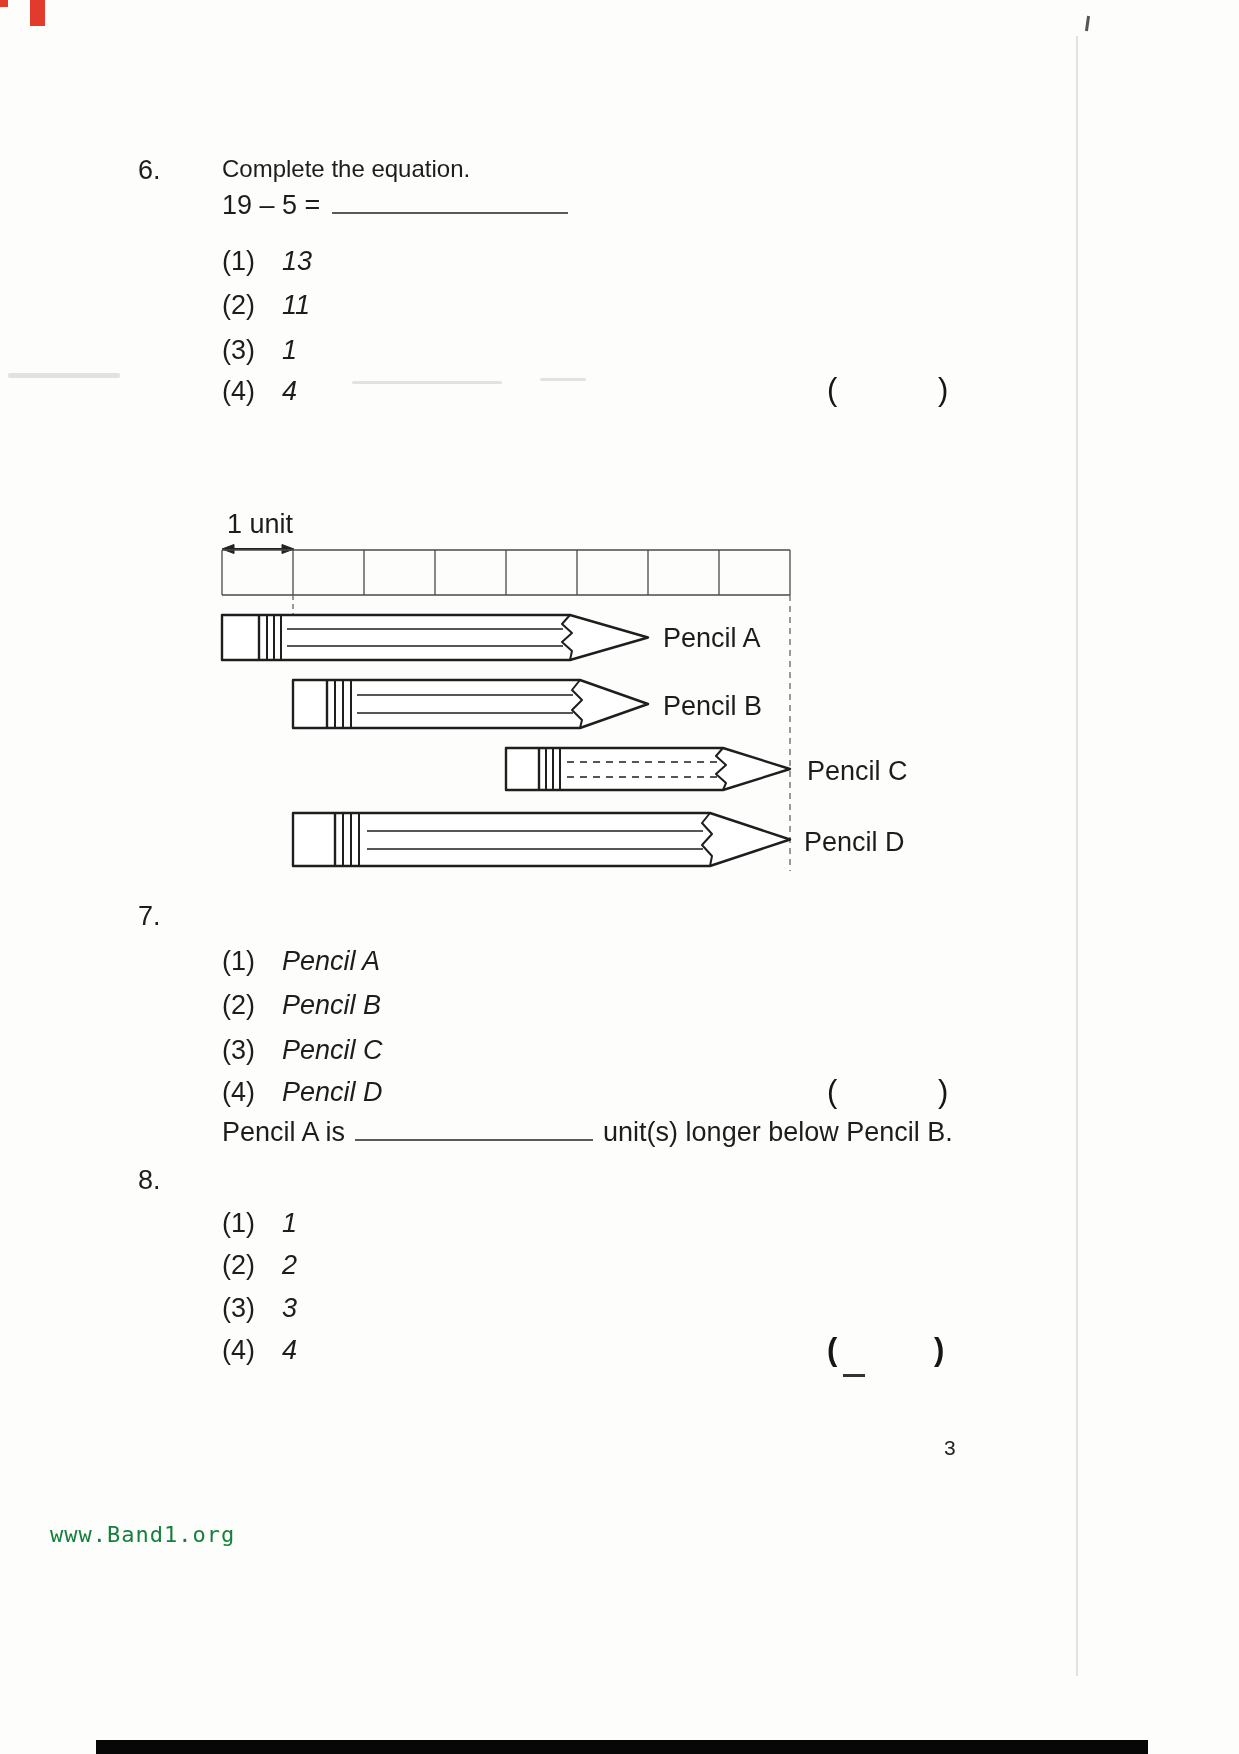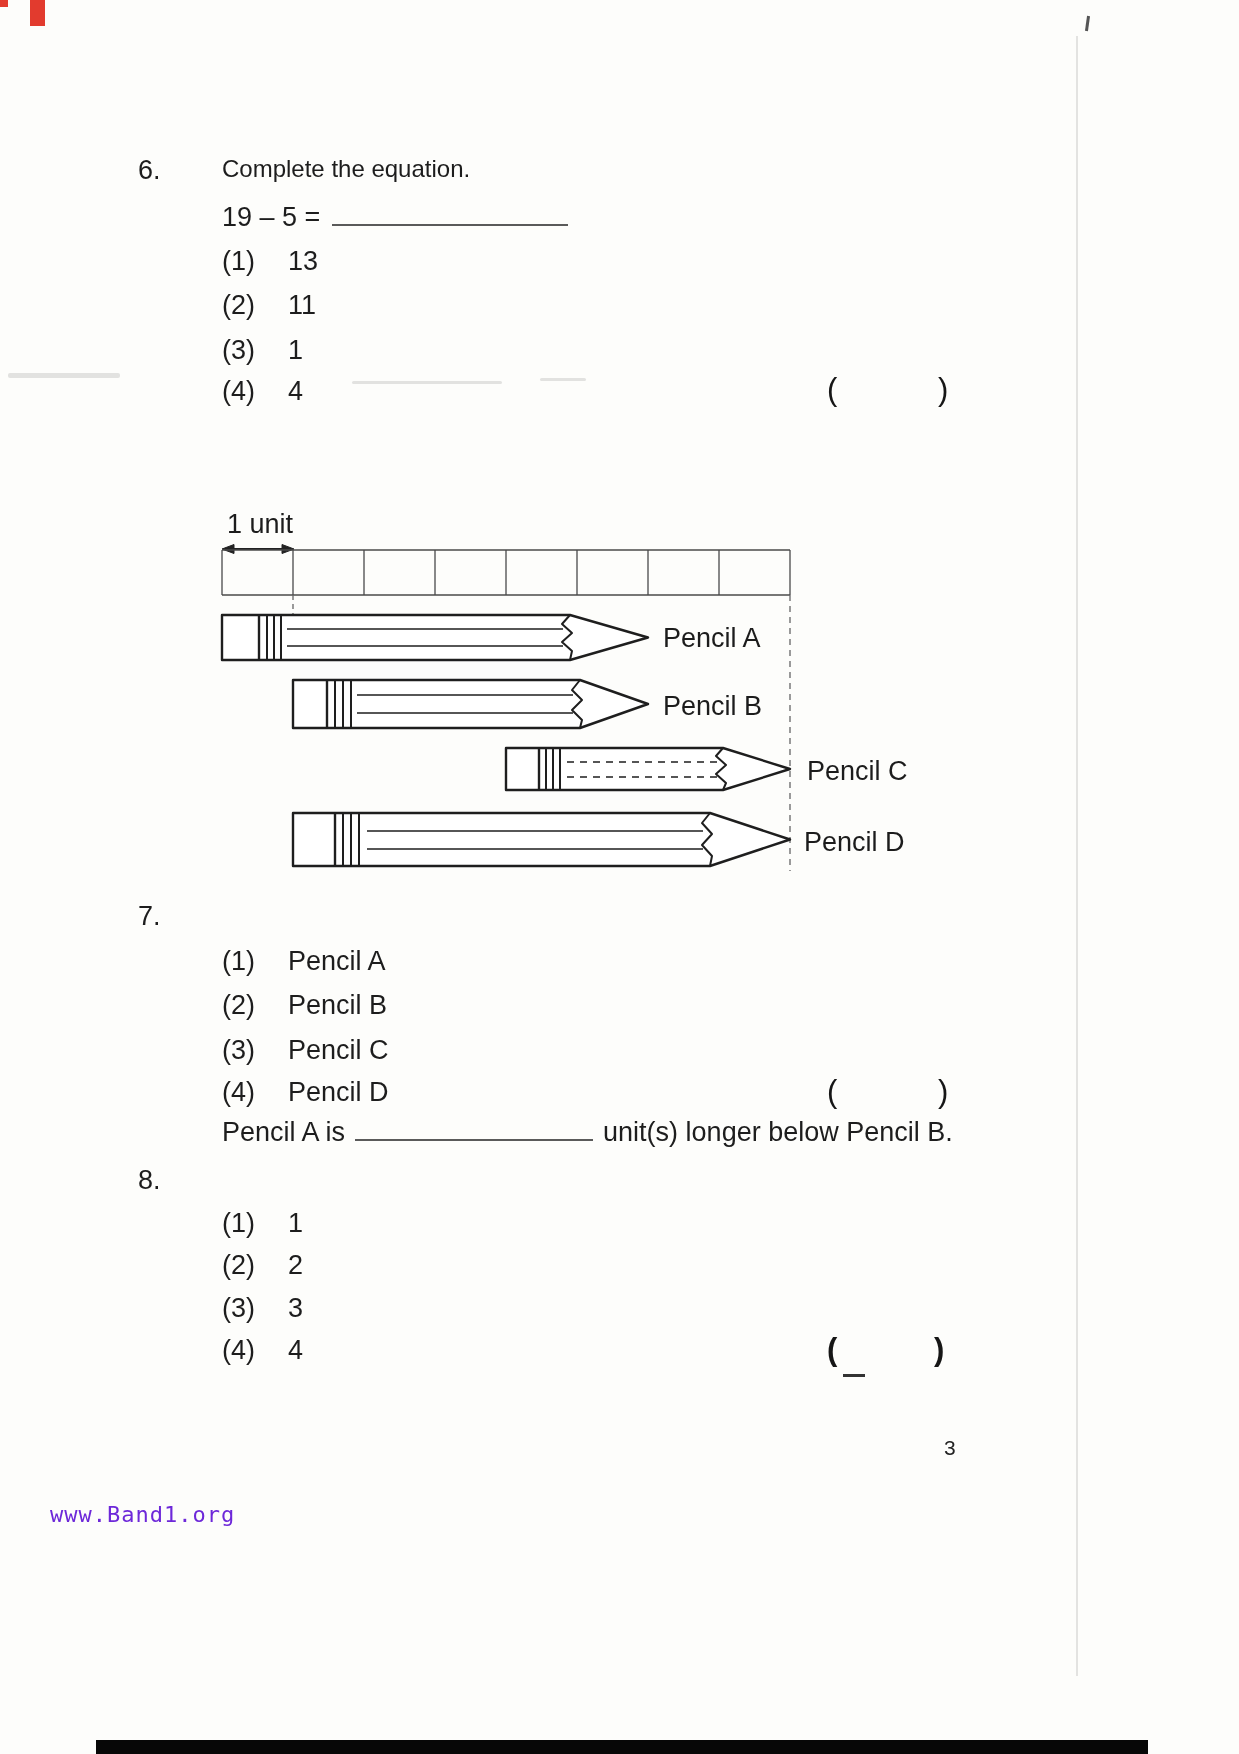--- a/index.html
+++ b/index.html
@@ -12,42 +12,43 @@
     color:#1d1d1d;
     overflow:hidden;
     margin:0 auto;
   }
   .abs { position:absolute; }
   .txt { font-size:27px; line-height:1.2; white-space:nowrap; }
   .qnum { position:absolute; font-size:27px; }
   .qprompt { position:absolute; font-size:24px; white-space:nowrap; }
   .opt { position:absolute; display:flex; align-items:baseline; font-size:27px; }
   .opt .lab { display:inline-block; width:48px; }
-  .opt .val { display:inline-block; margin-left:18px; white-space:nowrap; }
+  .opt .val { display:inline-block; margin-left:12px; white-space:nowrap;font-style:italic; }
   .bracket { position:absolute; font-size:31px; color:#161616; }
   .eq-row { position:absolute; display:flex; align-items:baseline; font-size:27px; }
   .blank-line {
     display:inline-block;
     border-bottom:2px solid #5a5a5a;
     height:30px;
     margin-left:12px;
   }
   .blank-mid {
     display:inline-block;
     border-bottom:2px solid #5a5a5a;
     height:30px;
     margin:0 10px;
   }
   .dtext { font-family:"Liberation Sans", sans-serif; font-size:27px; fill:#1c1c1c; }
   .footer-url {
     position:absolute;
     font-family:"DejaVu Sans Mono", monospace;
     font-size:22px;
-    color:#6d28d9;
+    color:#15803d;
     letter-spacing:1px;
+    margin-top:20px;
   }
   .page-number { position:absolute; font-size:21px; color:#222; }
   .red-mark { position:absolute; background:#e23b2e; }
   .scan-bar { position:absolute; background:#070707; }
   .speck { position:absolute; background:rgba(90,90,90,0.16); border-radius:2px; }
   .vline-artifact { position:absolute; width:2px; background:rgba(0,0,0,0.10); }
   .tick-artifact { position:absolute; width:3px; height:15px; background:#555; transform:rotate(8deg); }
 </style>
 </head>
 <body>
@@ -58,21 +59,21 @@
   <div class="red-mark" style="left:0; top:0; width:8px; height:7px;"></div>
   <div class="tick-artifact" style="left:1086px; top:16px;"></div>
   <div class="vline-artifact" style="left:1076px; top:36px; height:1640px;"></div>
   <div class="speck" style="left:8px; top:373px; width:112px; height:5px;"></div>
   <div class="speck" style="left:352px; top:381px; width:150px; height:3px;"></div>
   <div class="speck" style="left:540px; top:378px; width:46px; height:3px;"></div>
 
   <div class="qnum" style="left:138px; top:155px;">6.</div>
   <div class="qprompt" style="left:222px; top:155px;">Complete the equation.</div>
 
-  <div class="eq-row" style="left:222px; top:196px;">
+  <div class="eq-row" style="left:222px; top:184px;">
     <span>19 – 5 =</span>
     <span class="blank-line" style="width:236px;"></span>
   </div>
 
   <div class="opt" style="left:222px; top:246px;">
     <span class="lab">(1)</span>
     <span class="val">13</span>
   </div>
   <div class="opt" style="left:222px; top:290px;">
     <span class="lab">(2)</span>

